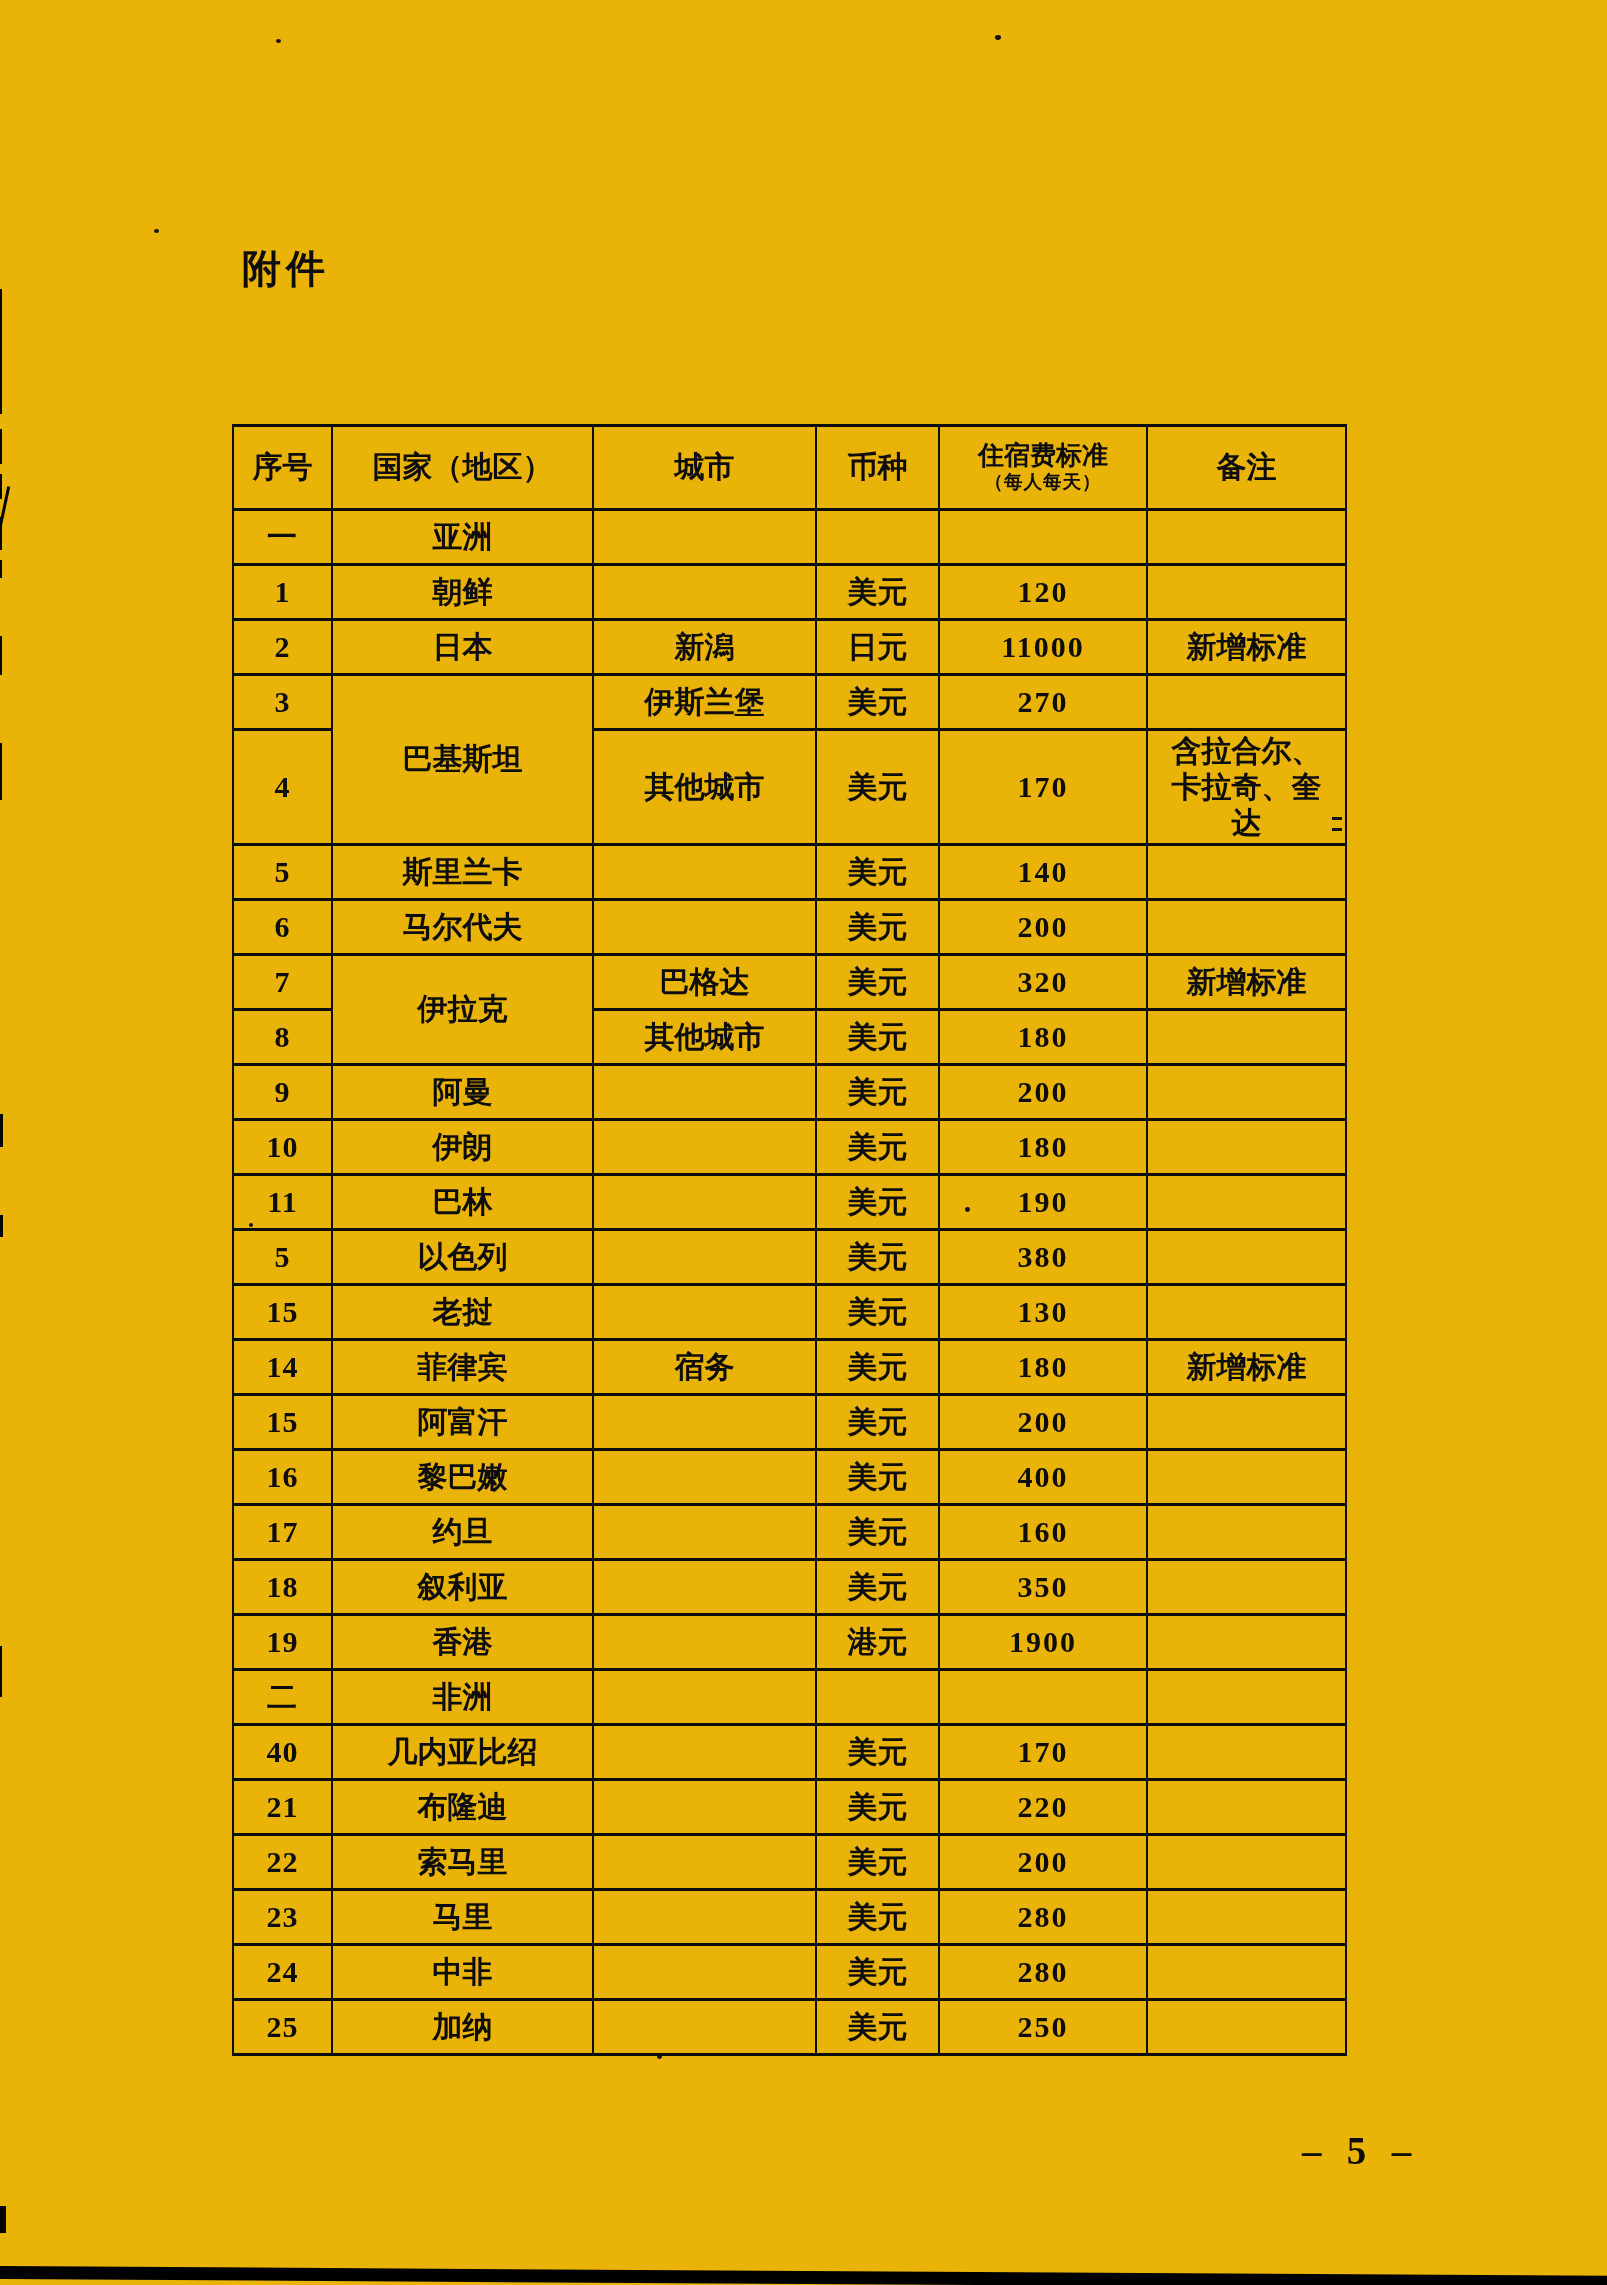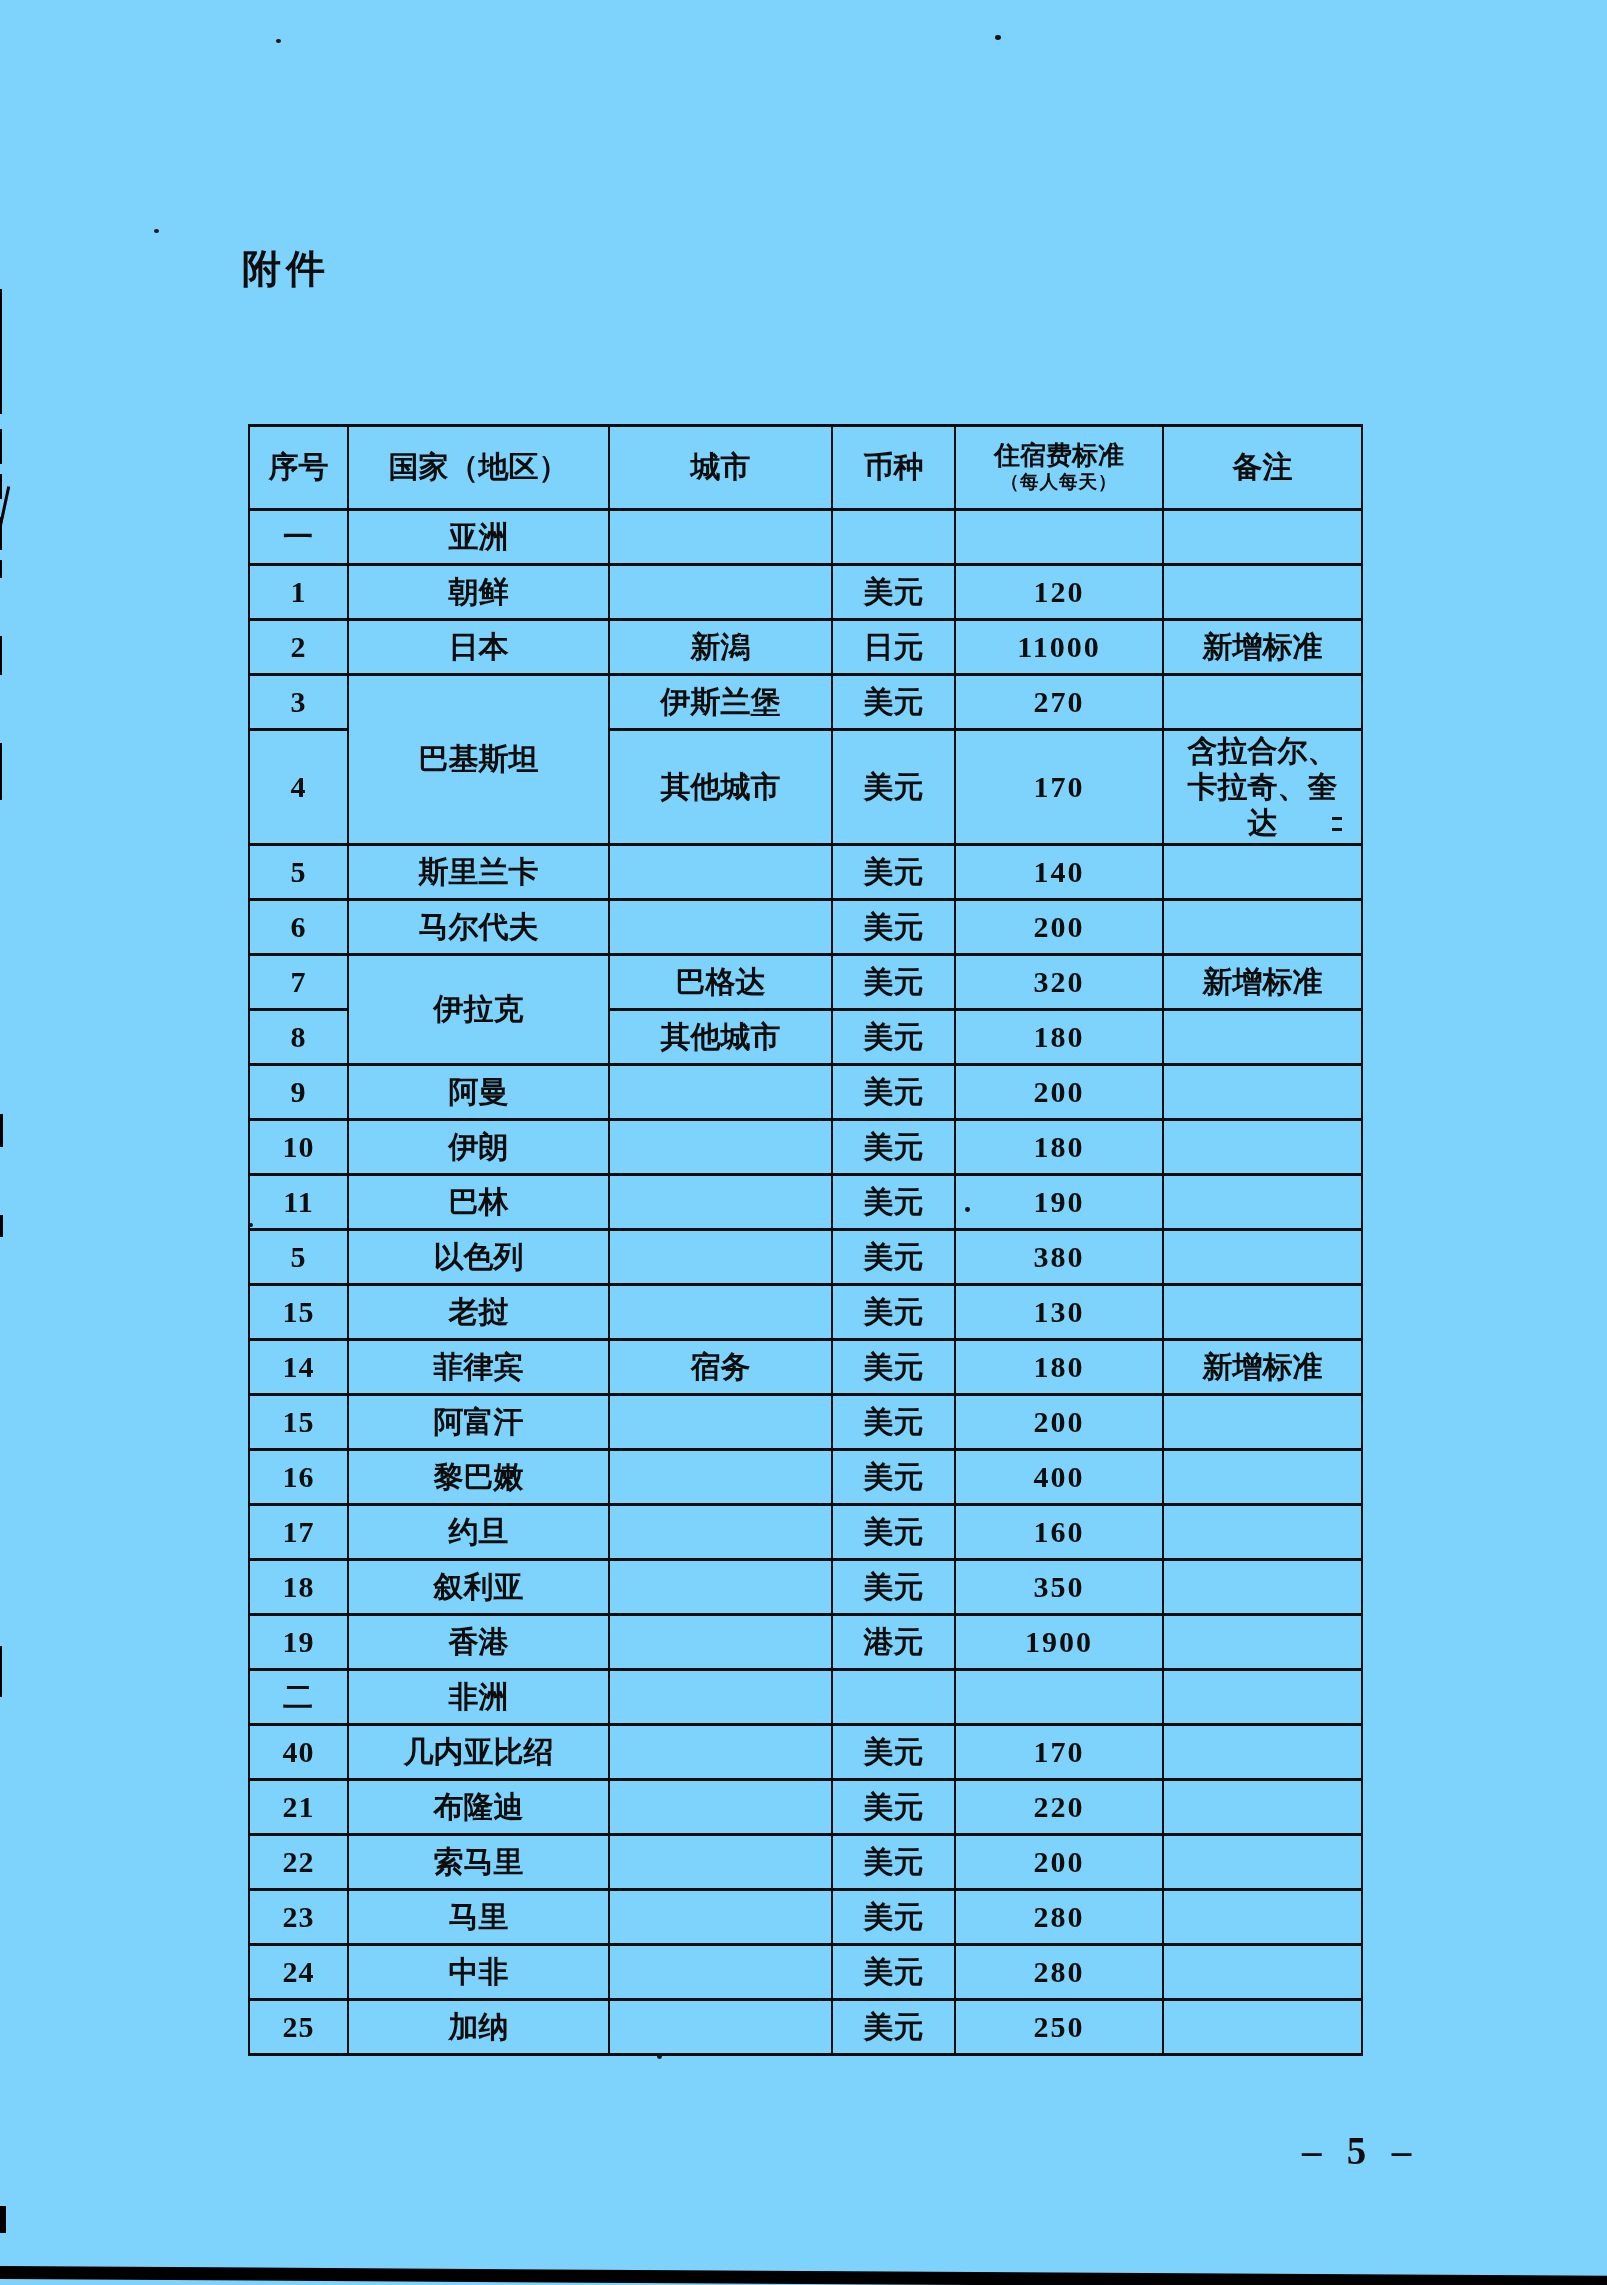--- a/index.html
+++ b/index.html
@@ -3,34 +3,34 @@
 <meta charset="utf-8">
 <style>
   * { margin: 0; padding: 0; box-sizing: border-box; }
   html, body { background: #ffffff; }
   body {
     width: 1607px; height: 2286px;
     position: relative; overflow: hidden;
     font-family: "Liberation Serif", "DejaVu Serif", serif;
     color: #0d0d0d;
   }
-  .page { position: absolute; inset: 0; background: #7dd3fc; padding-left: 9px; }
+  .page { position: absolute; inset: 0; background: #eab308; padding-left: 9px; }
 
   .attachment {
     position: absolute; left: 242px; top: 242px;
     font-size: 39px; font-weight: 700; letter-spacing: 4.9px;
   }
   .title {
     position: absolute; left: 234px; top: 343px; width: 1113px;
     text-align: center; font-size: 49px; font-weight: 700; letter-spacing: 2px;
     font-family: "Liberation Sans", "DejaVu Sans", sans-serif;
   }
 
   table.fee-table {
-    position: absolute; left: 248px; top: 424px; width: 1113px;
+    position: absolute; left: 232px; top: 424px; width: 1113px;
     border-collapse: collapse; table-layout: fixed;
   }
   .fee-table th, .fee-table td {
     border: 2.9px solid #0d0d0d;
     border-top-width: 3.9px; border-bottom-width: 3.9px;
     text-align: center; vertical-align: middle;
     font-size: 30px; font-weight: 700;
     overflow: hidden;
   }
   .fee-table thead tr { height: 84px; }

